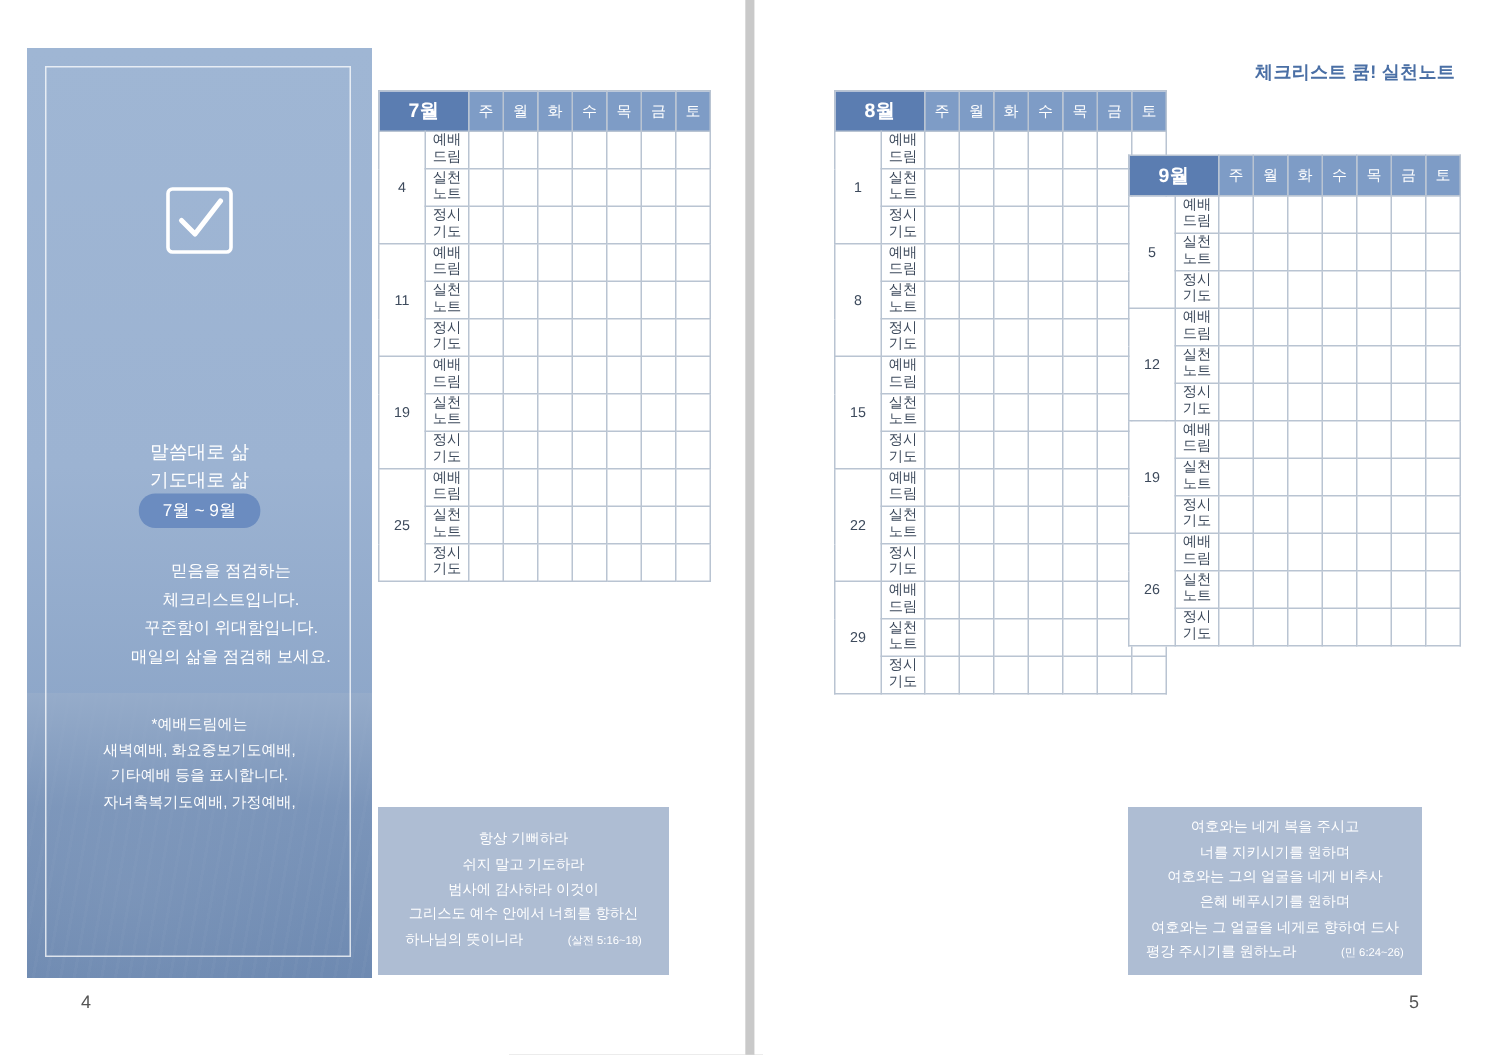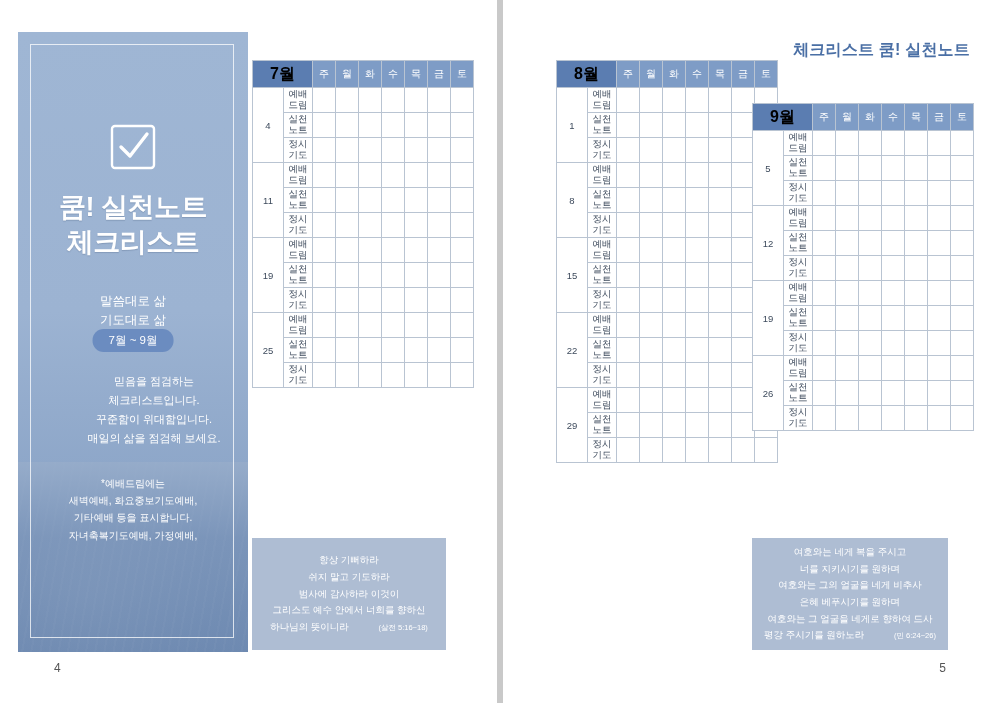--- a/index.html
+++ b/index.html
@@ -32,21 +32,21 @@
     left: 497px; top: 0;
     width: 6px; height: 703px;
     background: #c9c9c9;
   }
 
   
   .run-head {
     position: absolute;
     right: 30px;
     top: 40px;
-    font-size: 16px;
+    font-size: 12px;
     font-weight: bold;
     color: #4a6fa5;
     letter-spacing: .2px;
   }
   .folio {
     position: absolute;
     bottom: 28px;
     font-size: 12px;
     color: #555;
   }
@@ -168,22 +168,22 @@
     font-size: 9.5px;
     color: #3d4a5c;
     background: #fff;
   }
   .col-week { width: 30px; }
   .col-item { width: 28px; }
   .col-day  { width: 22px; }
 
   thead th.month-label {
     background: #5b7db1;
-    color: #000000;
-    font-size: 16px;
+    color: #ffffff;
+    font-size: 13px;
     font-weight: bold;
     height: 26px;
   }
   thead th.dow {
     background: #7e9cc6;
     color: #ffffff;
     font-size: 10px;
     font-weight: normal;
     height: 26px;
   }
@@ -235,24 +235,20 @@
   <div class="cover">
     <div class="cover-inner"></div>
 
     <div class="cover-mark">
       <svg width="46" height="46" viewBox="0 0 46 46" aria-hidden="true">
         <rect x="2" y="2" width="42" height="42" rx="3" fill="none" stroke="#ffffff" stroke-width="2.4"></rect>
         <path d="M11 23 L20 32 L37 10" fill="none" stroke="#ffffff" stroke-width="3.4" stroke-linecap="round" stroke-linejoin="round"></path>
       </svg>
     </div>
 
-    <div class="cover-title">
-      <div>쿰! 실천노트</div>
-      <div>체크리스트</div>
-    </div>
 
     <div class="cover-sub">
       <div>말씀대로 삶</div>
       <div>기도대로 삶</div>
     </div>
 
     <div class="cover-period">7월 ~ 9월</div>
 
     <div class="cover-body">
       <div>믿음을 점검하는</div>

